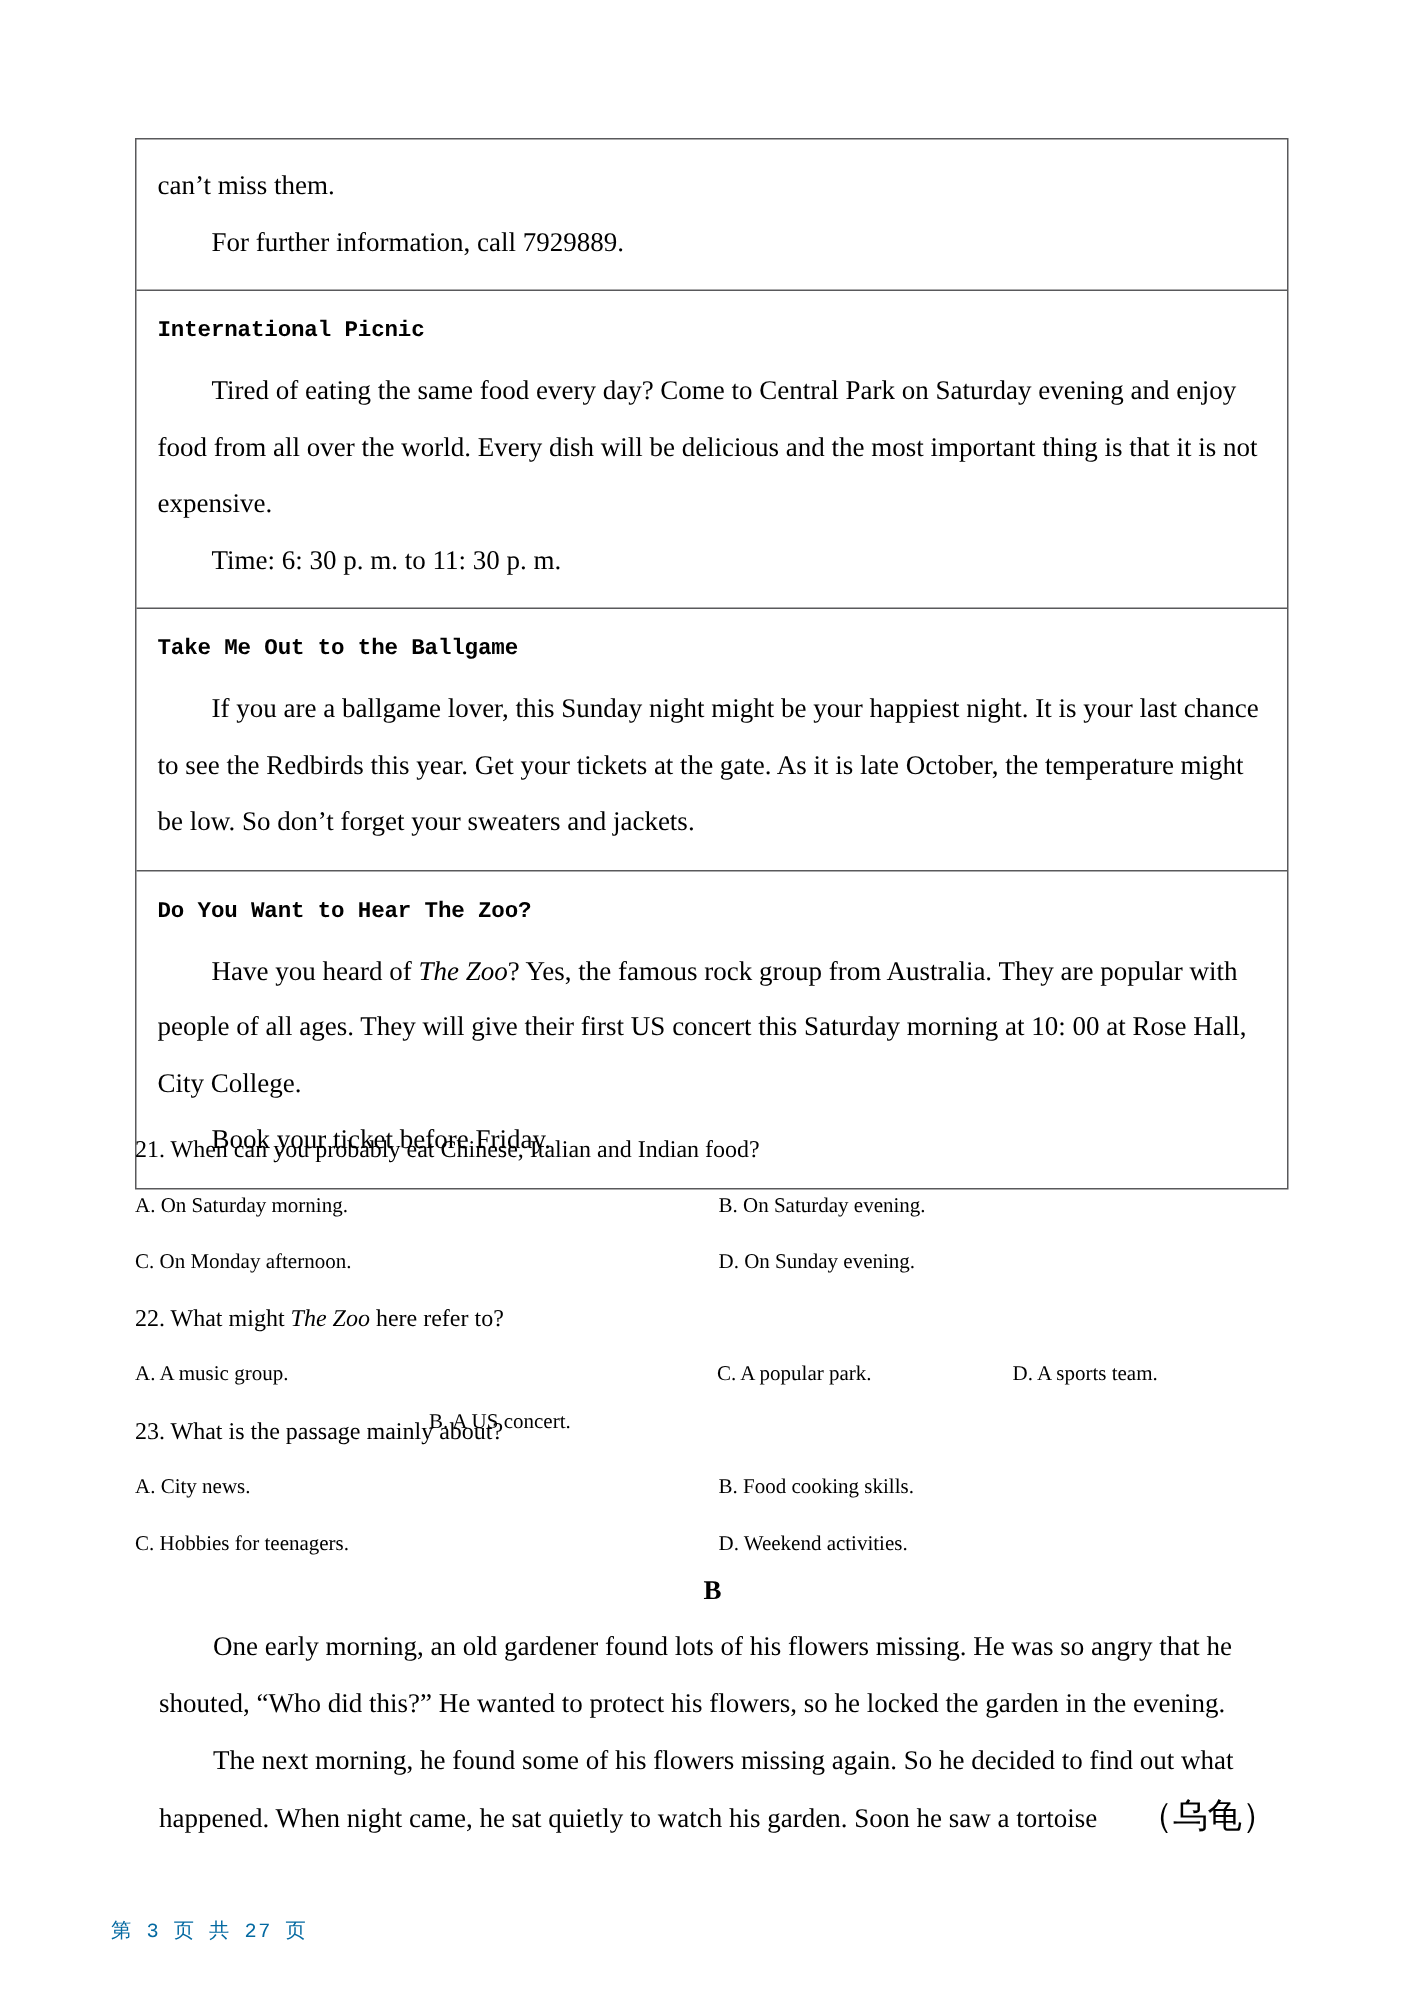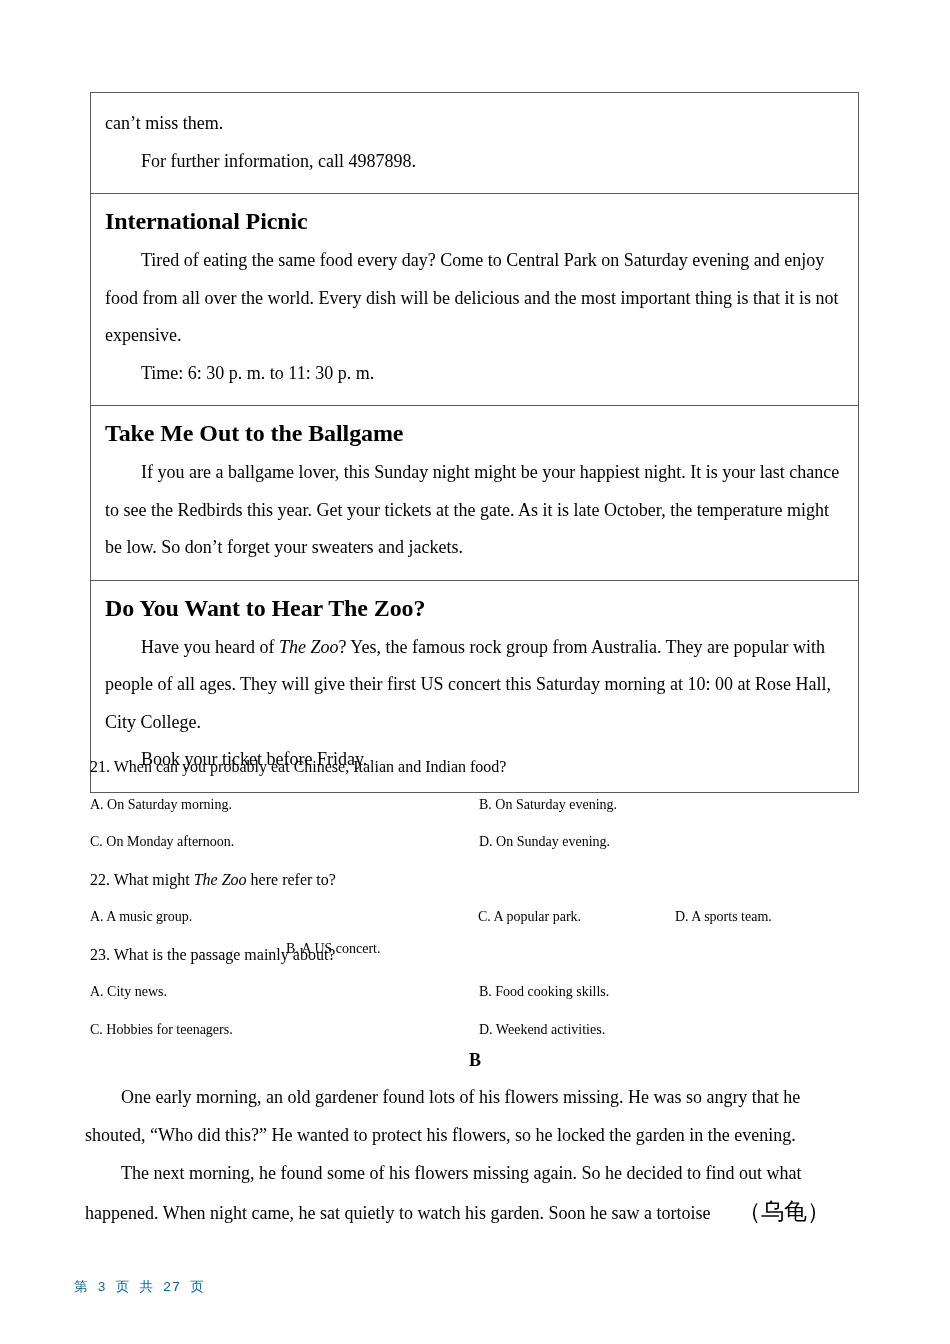--- a/index.html
+++ b/index.html
@@ -41,24 +41,25 @@
     box-sizing: border-box;
     border-bottom: 1.5px solid #59595b;
     padding: 12px 14px 13px 14px;
   }
   .notice-cell:last-child {
     border-bottom: none;
   }
 
   .ad-title {
     font-weight: bold;
-    font-size: 24px;
+    font-size: 15px;
     line-height: 30px;
     margin: 0 0 6px 0;
     letter-spacing: -0.1px;
+    font-family: Liberation Mono, monospace;
   }
   .ad-para {
     font-size: 18px;
     line-height: 37.5px;
     margin: 0;
     text-align: left;
   }
   .ad-para.indent {
     text-indent: 36px;
   }
@@ -110,21 +111,21 @@
     width: 950px;
     text-align: center;
     font-size: 18px;
     font-weight: bold;
     line-height: 30px;
   }
 
   
   .passage {
     position: absolute;
-    left: 85px;
+    left: 106px;
     top: 1078px;
     width: 772px;
   }
   .passage p {
     font-size: 18px;
     line-height: 38px;
     margin: 0;
     text-indent: 36px;
     text-align: left;
   }
@@ -147,21 +148,21 @@
 </style>
 </head>
 <body>
 
 <div class="page">
 
   <div class="notice-table">
 
     <div class="notice-cell">
       <p class="ad-para">can’t miss them.</p>
-      <p class="ad-para indent">For further information, call 4987898.</p>
+      <p class="ad-para indent">For further information, call 7929889.</p>
     </div>
 
     <div class="notice-cell">
       <p class="ad-title">International Picnic</p>
       <p class="ad-para indent">Tired of eating the same food every day? Come to Central Park on Saturday evening and enjoy food from all over the world. Every dish will be delicious and the most important thing is that it is not expensive.</p>
       <p class="ad-para indent">Time: 6: 30 p. m. to 11: 30 p. m.</p>
     </div>
 
     <div class="notice-cell">
       <p class="ad-title">Take Me Out to the Ballgame</p>

